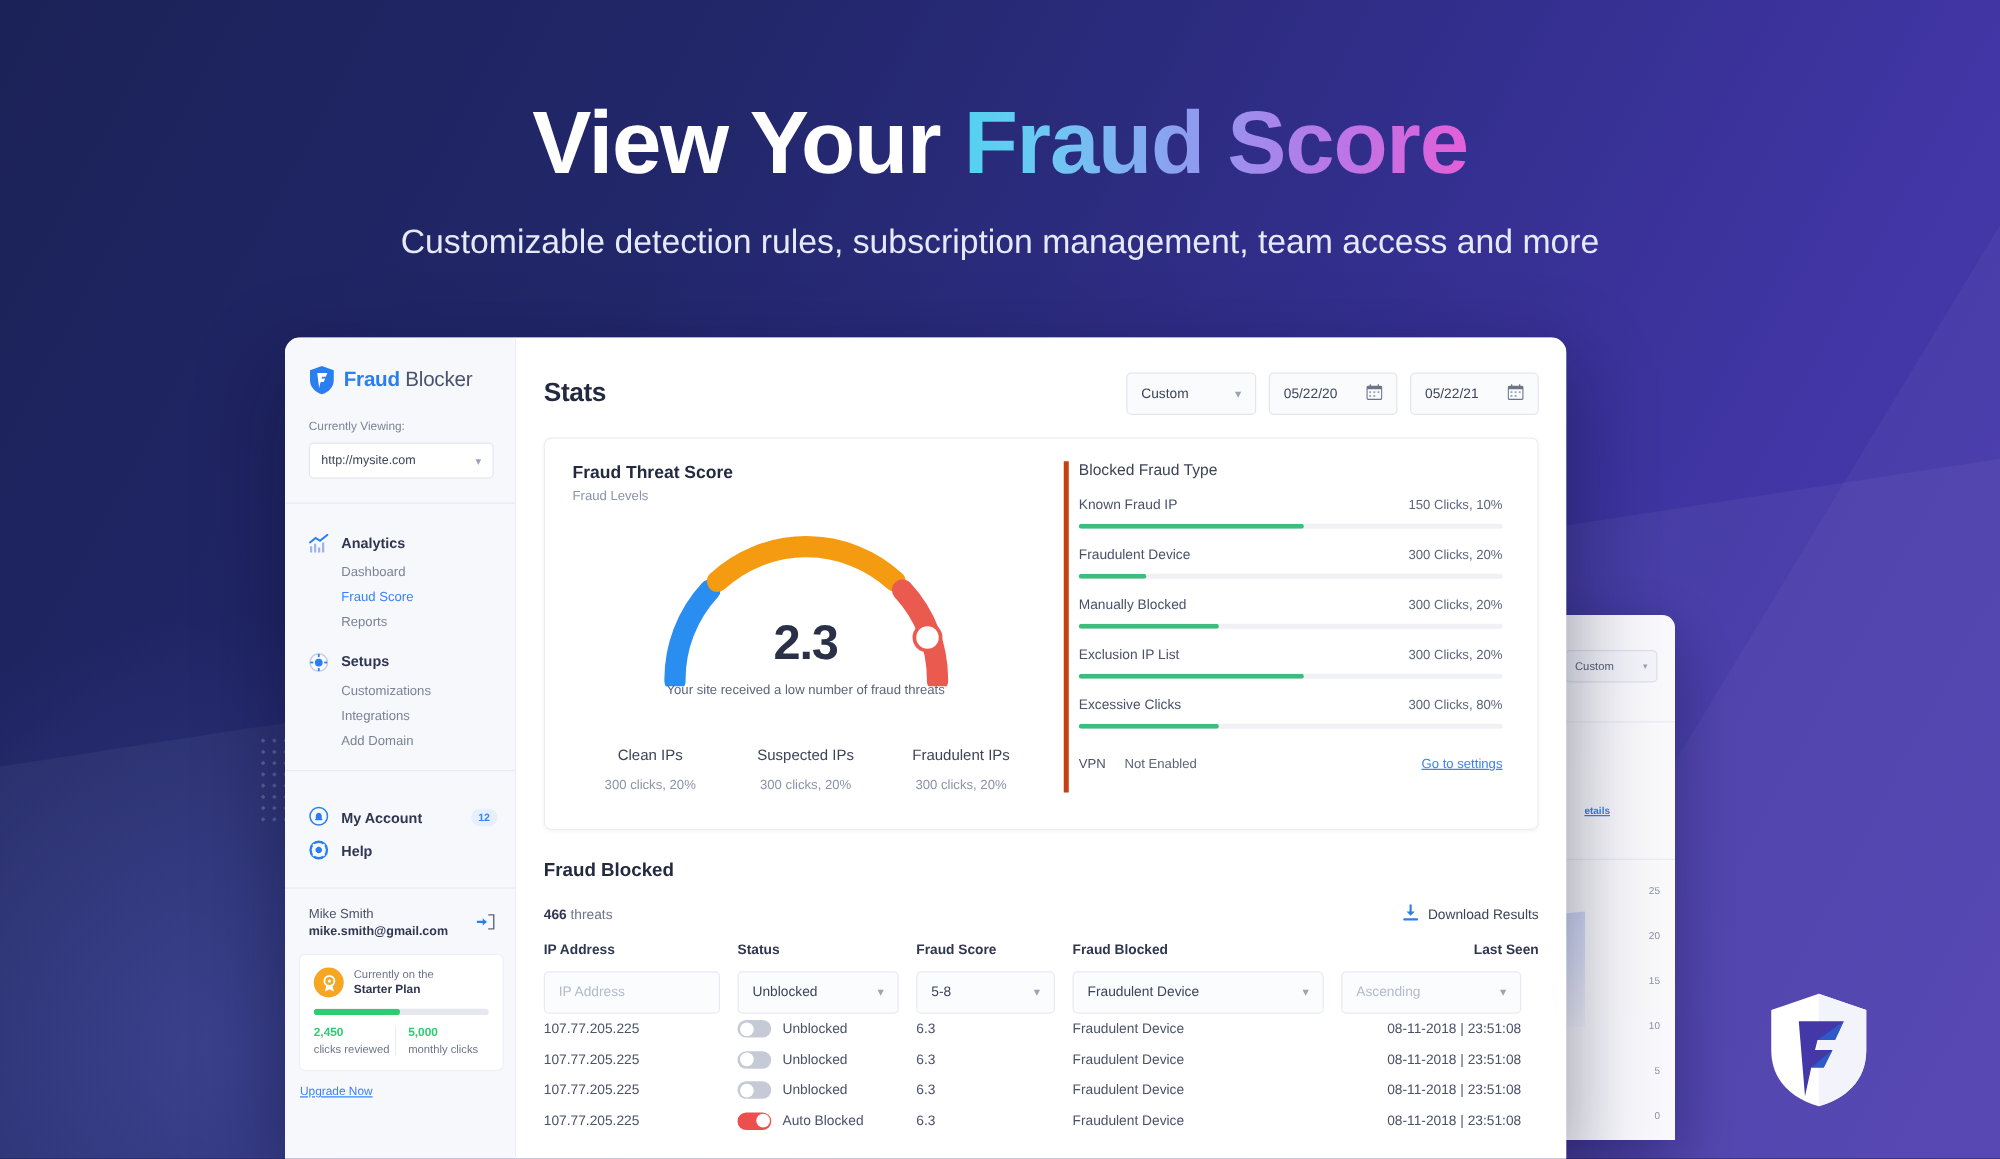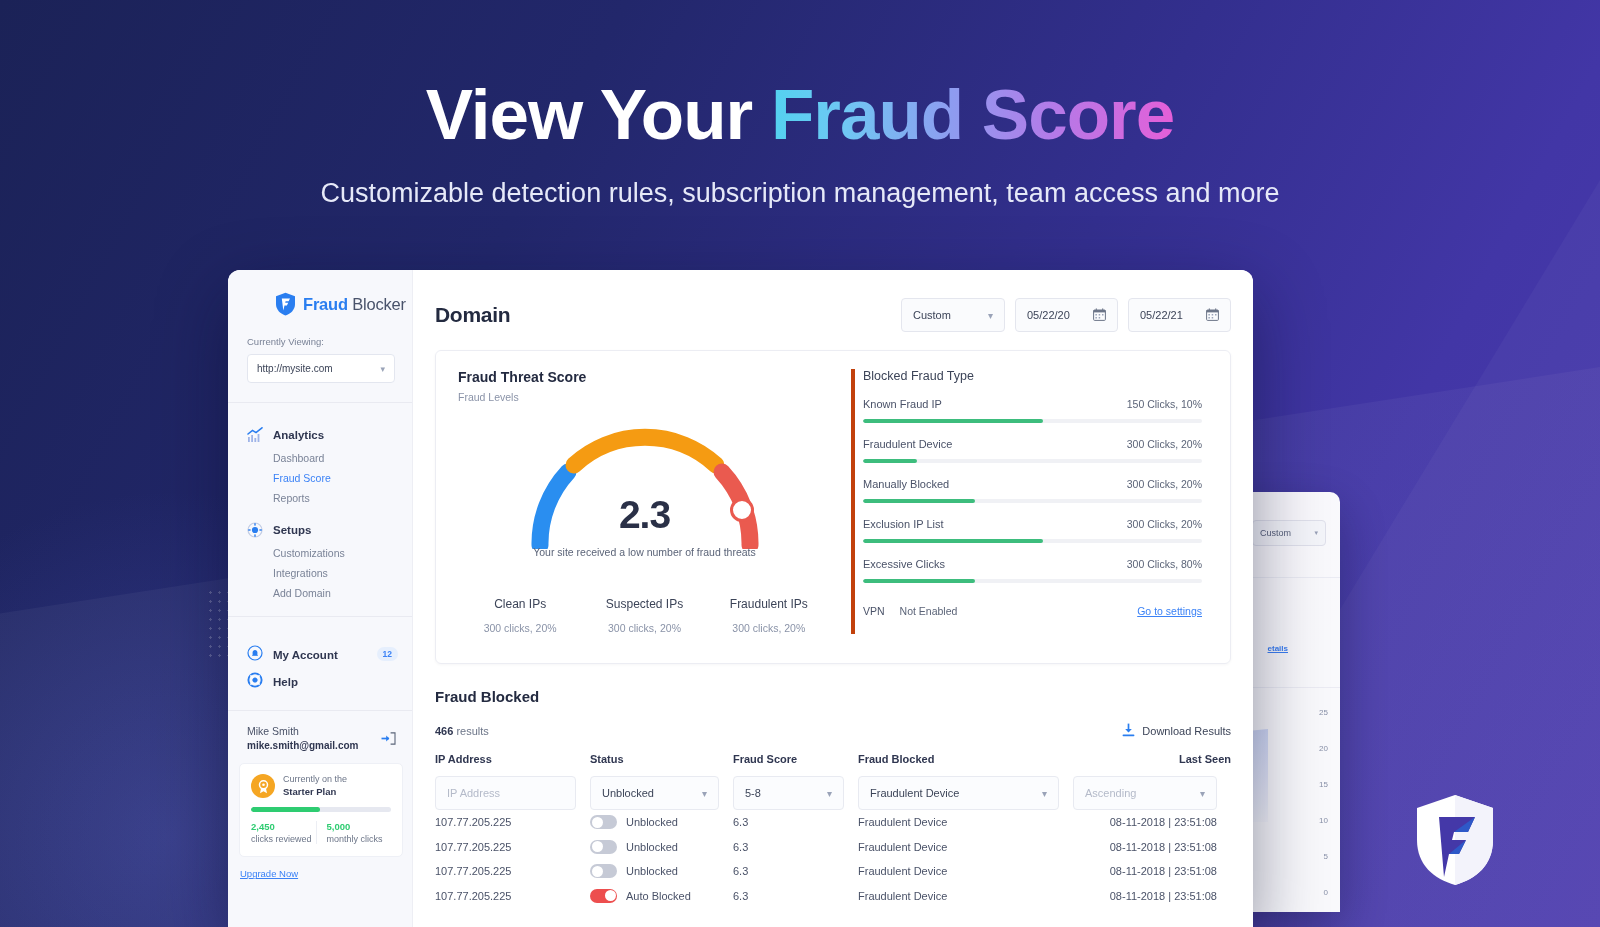--- a/index.html
+++ b/index.html
@@ -118,21 +118,21 @@
     overflow: hidden;
   }
 
   
   #sidebar {
     width: 185px; min-width: 185px; height: 100%;
     background: #f7f8fc;
     border-right: 1px solid #edeef4;
     display: flex; flex-direction: column;
   }
-  .sb-logo { padding: 22px 0 0 19px; display: flex; align-items: center; gap: 7px; margin-left: 28px; }
+  .sb-logo { padding: 22px 0 0 19px; display: flex; align-items: center; gap: 7px; }
   .sb-logo .shield { width: 21px; height: 24px; }
   .sb-logo .wm { font-size: 16.5px; font-weight: bold; letter-spacing: -0.2px; }
   .sb-logo .wm .b1 { color: #2a7ef0; }
   .sb-logo .wm .b2 { color: #49536b; font-weight: normal; }
 
   .sb-view { padding: 20px 17px 0 19px; }
   .sb-view .lbl { font-size: 9.5px; color: #7a8397; margin-bottom: 7px; }
   .sb-select {
     height: 29px; background: #fff; border: 1px solid #e3e6ef; border-radius: 4px;
     display: flex; align-items: center; justify-content: space-between;
@@ -460,21 +460,21 @@
           </div>
         </div>
       </div>
       <div class="sb-upgrade">Upgrade Now</div>
     </div>
   </div>
 
   <div id="main">
 
     <div class="main-head">
-      <h2>Domain</h2>
+      <h2>Stats</h2>
       <div class="head-ctrls">
         <div class="ctrl sel">
           <span>Custom</span>
           <span class="cv">▾</span>
         </div>
         <div class="ctrl date">
           <span>05/22/20</span>
           <span>
             <svg width="13" height="13" viewBox="0 0 13 13">
               <rect x="0.6" y="2" width="11.8" height="10.4" rx="1" fill="none" stroke="#6c7588" stroke-width="1"></rect>
@@ -601,21 +601,21 @@
         </div>
       </div>
     </div>
 
     <div class="fb">
       <h3>Fraud Blocked</h3>
 
       <div class="fb-sub">
         <div class="res">
           <b>466</b>
-          <span>results</span>
+          <span>threats</span>
         </div>
         <div class="fb-dl">
           <span>
             <svg width="13" height="14" viewBox="0 0 13 14">
               <path d="M6.5 0.6 V8.2" stroke="#2a7ef0" stroke-width="1.7"></path>
               <path d="M3.2 6.1 L6.5 9.6 L9.8 6.1" fill="#2a7ef0"></path>
               <rect x="0.6" y="11.5" width="11.8" height="1.8" rx="0.7" fill="#2a7ef0"></rect>
             </svg>
           </span>
           <span>Download Results</span>

